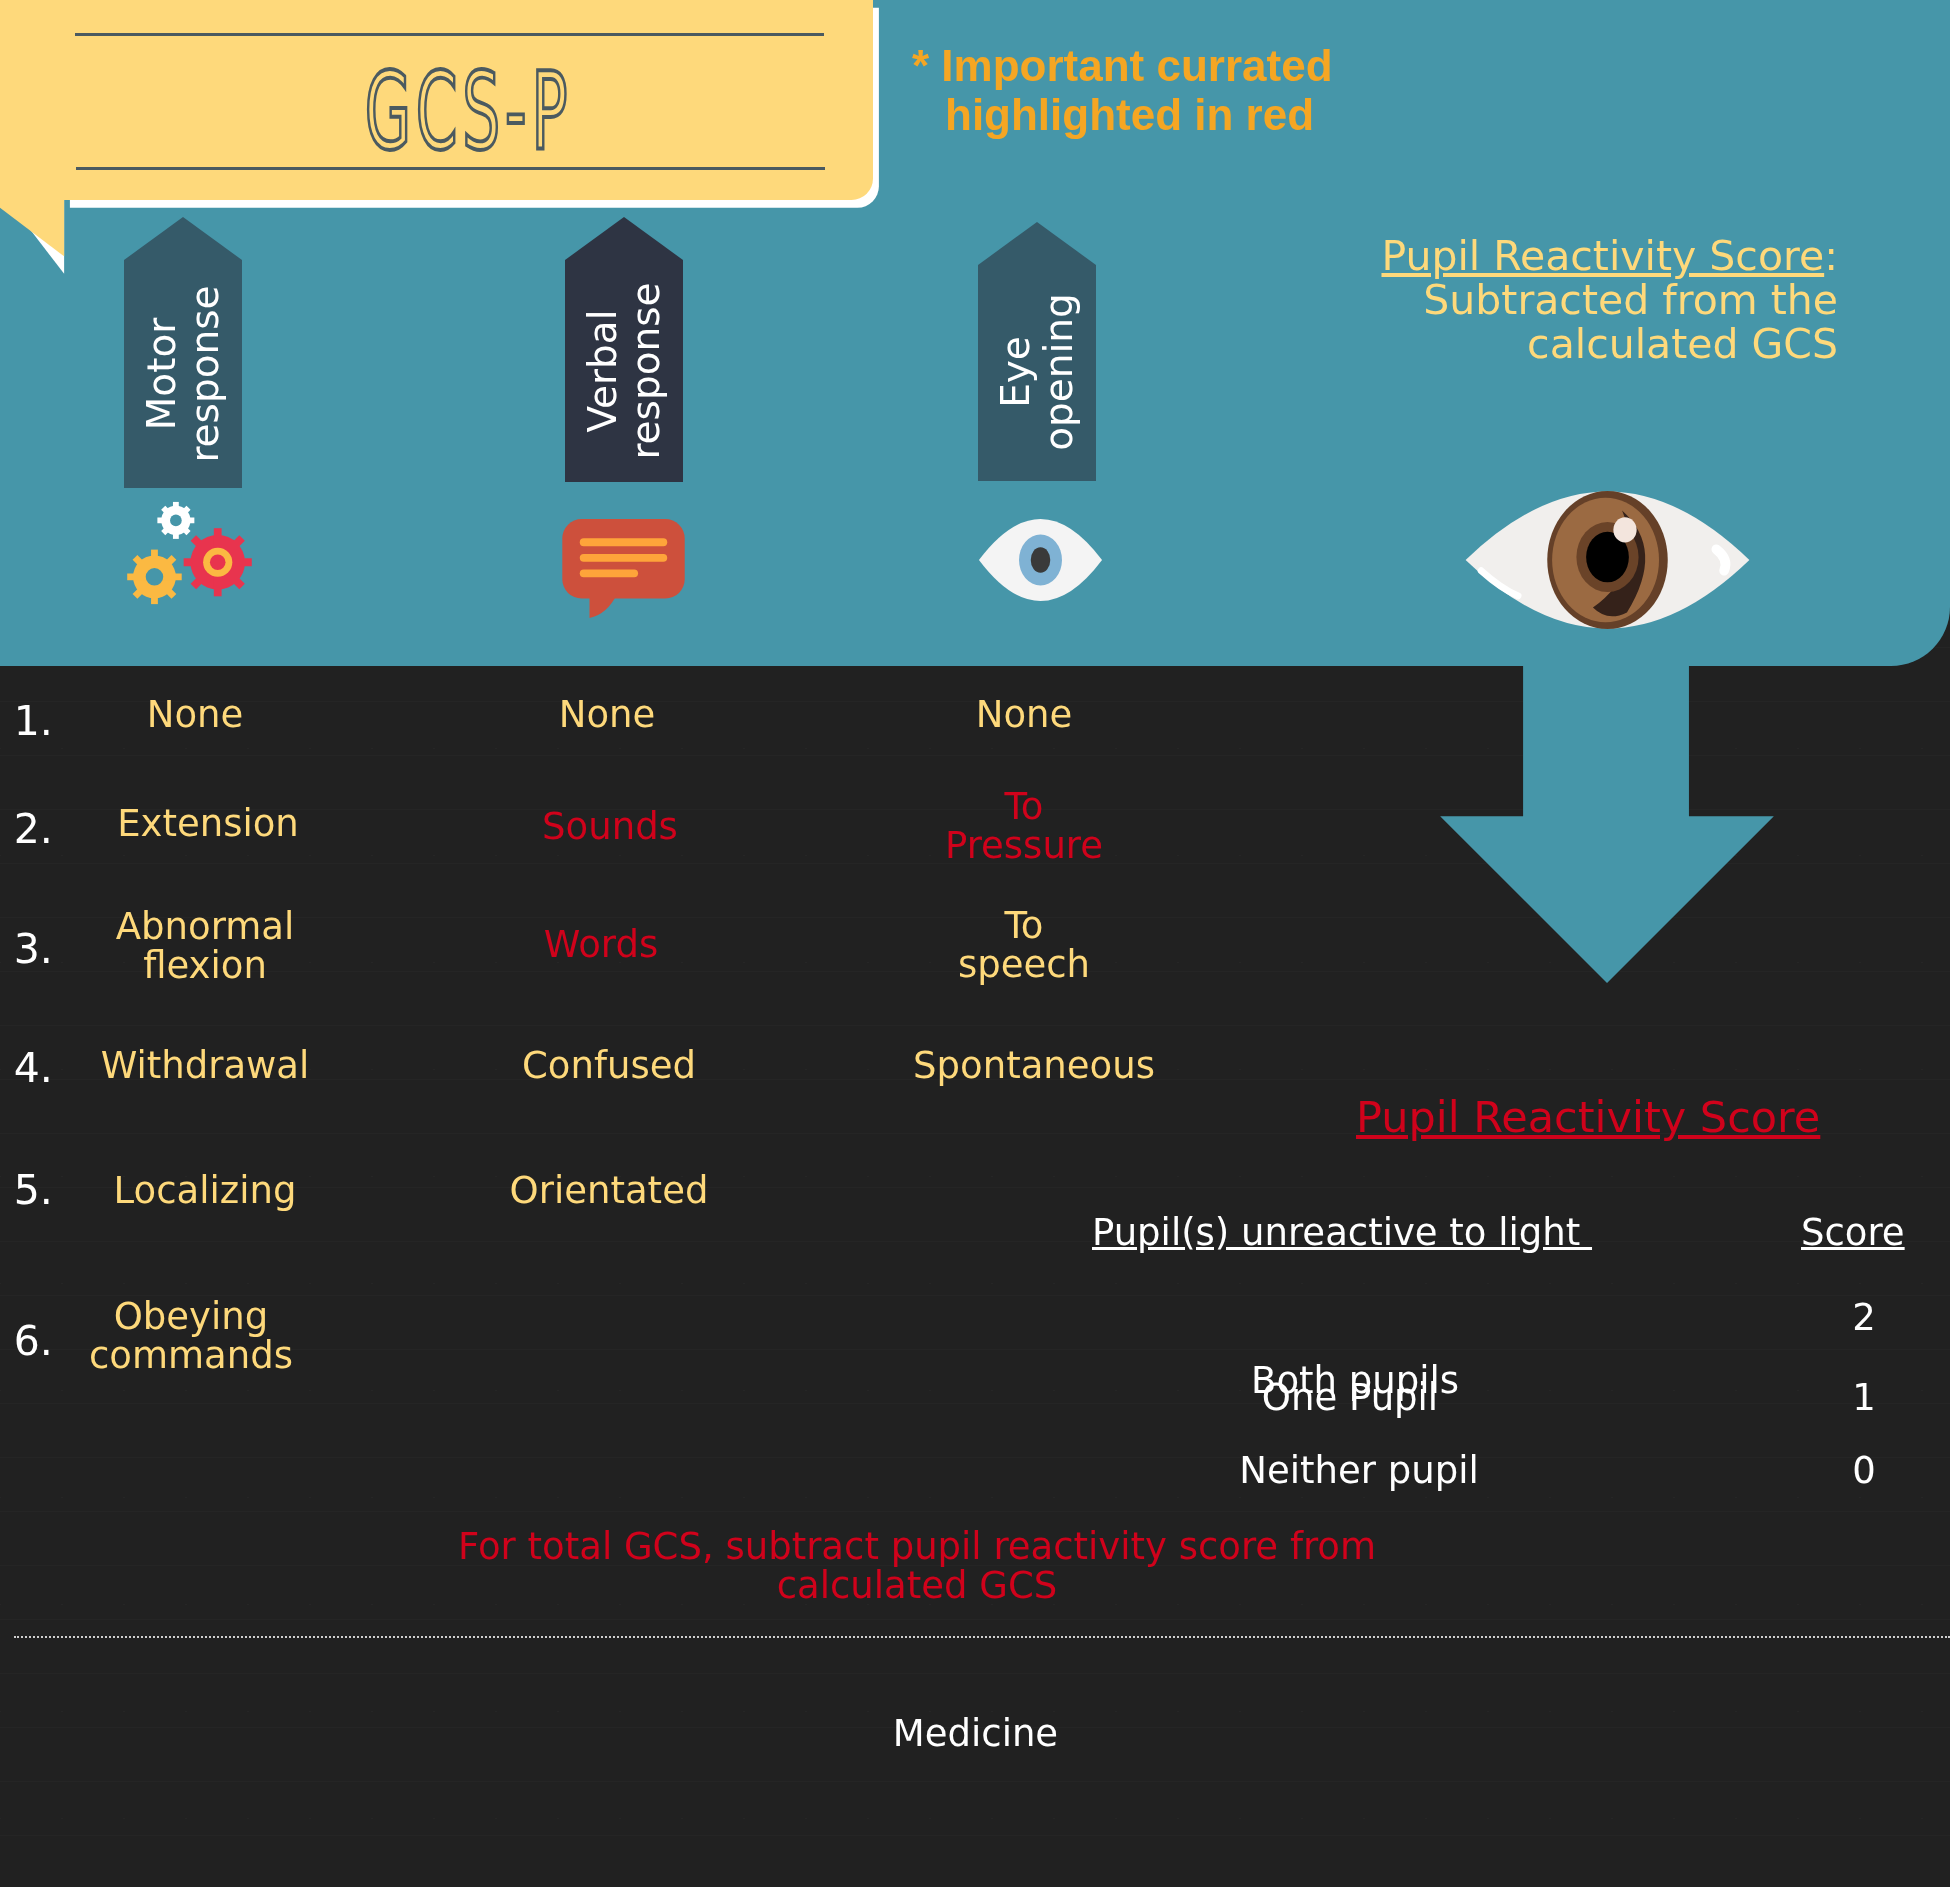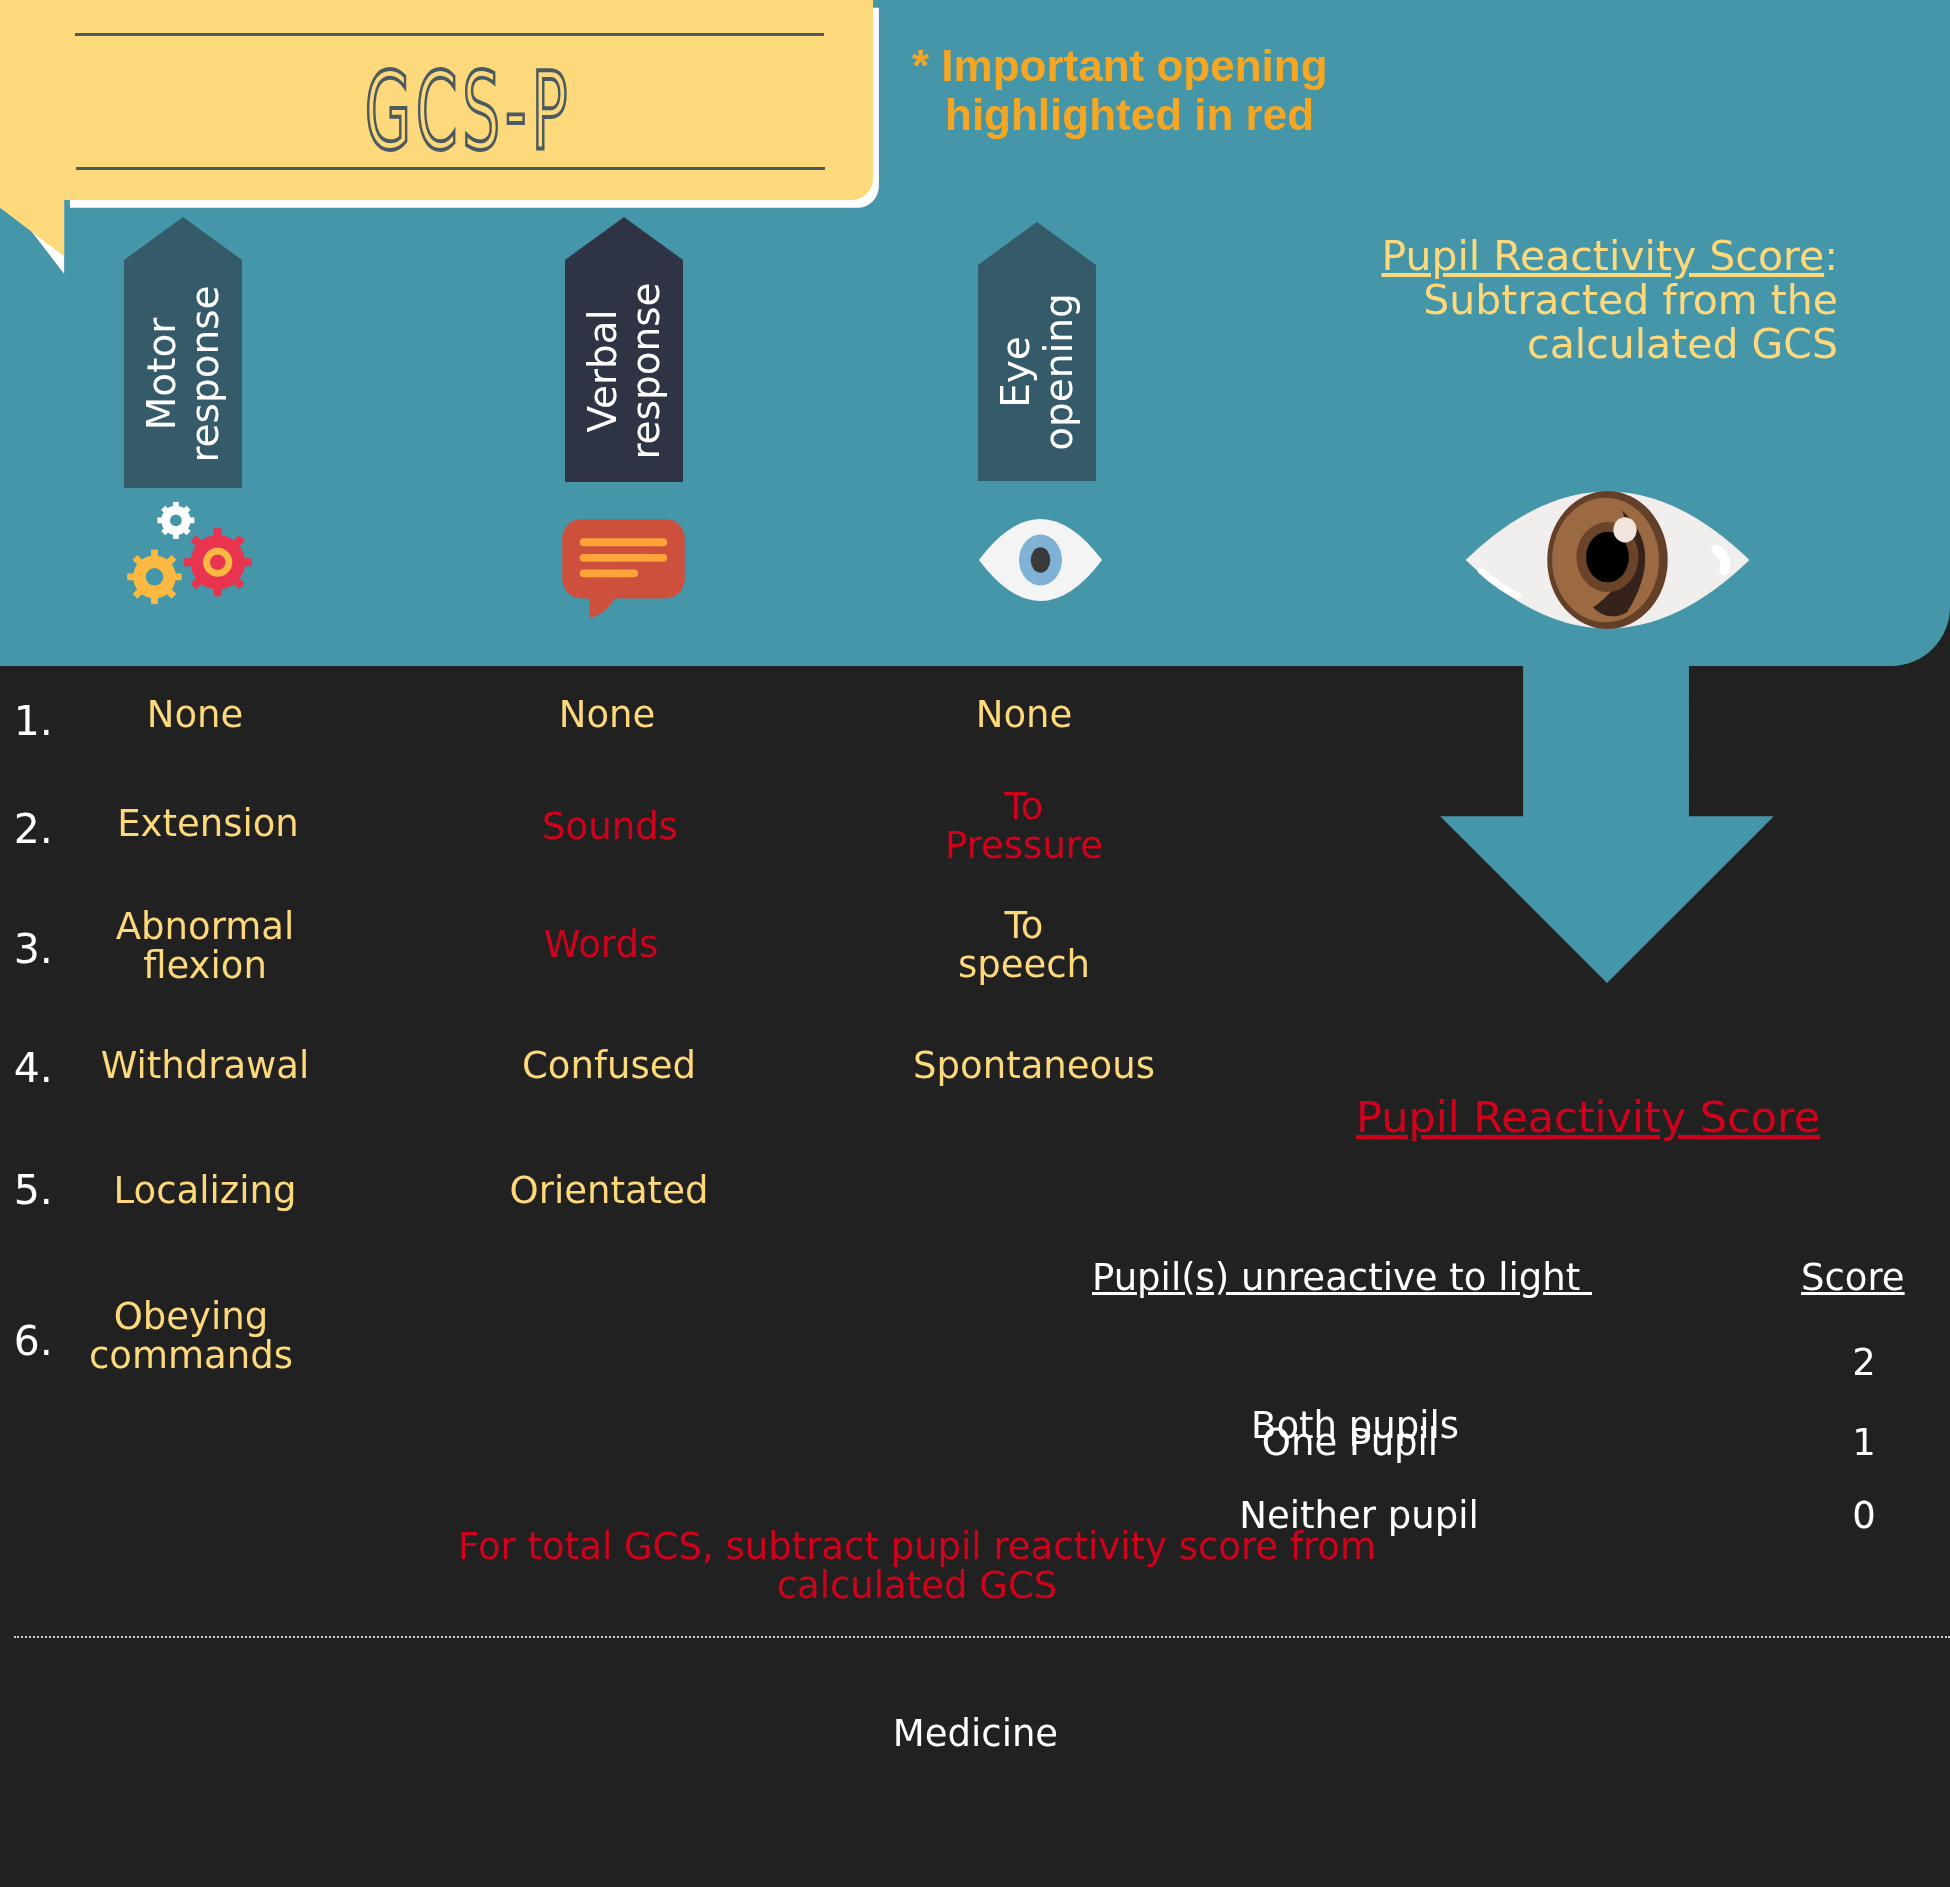--- a/index.html
+++ b/index.html
@@ -16,21 +16,21 @@
   .yellow-box{position:absolute;left:64px;top:0;width:809px;height:200px;background:#fed97b;border-bottom-right-radius:21.5px;box-shadow:5.9px 7.8px 0 #ffffff;}
   .title-line{position:absolute;height:2.9px;background:#4b5a60;}
   .title{position:absolute;left:64px;width:809px;top:49px;text-align:center;font-family:"DejaVu Sans Condensed","DejaVu Sans",sans-serif;font-size:107px;letter-spacing:7.8px;color:#fed97b;-webkit-text-stroke:3.9px #4b5a60;font-weight:normal;transform:scaleX(0.62);}
   .note{position:absolute;left:912px;top:41px;font-family:"Liberation Sans",sans-serif;font-weight:bold;font-size:44px;line-height:49px;color:#f5a623;}
   .banner{position:absolute;width:118px;}
   .banner .body{position:absolute;left:0;right:0;bottom:0;}
   .banner .tip{position:absolute;left:0;top:0;width:0;height:0;border-left:59px solid transparent;border-right:59px solid transparent;}
   .banner .label{position:absolute;left:50%;top:58%;transform:translate(-50%,-50%) rotate(-90deg);color:#fff;font-size:39px;line-height:43px;text-align:center;white-space:nowrap;}
   .gold{color:#fed97b;}
   .red{color:#d0021b;}
-  .white{color:#fff;margin-top:45px;}
+  .white{color:#fff;}
   .cell{position:absolute;font-size:37px;line-height:39px;text-align:center;transform:translateX(-50%);white-space:nowrap;}
   .num{position:absolute;left:13.7px;font-size:41px;color:#fff;}
   .pr-title{position:absolute;left:1370px;top:234px;width:468px;text-align:right;color:#fed97b;font-size:41px;line-height:44px;}
   .u{text-decoration:underline;}
   .dash{position:absolute;left:13.7px;right:0;top:1636px;border-top:2.9px dotted #cfcfcf;}
   .footer{position:absolute;left:293px;width:1365px;top:1714px;text-align:center;color:#fff;font-size:37px;line-height:39px;}
 </style>
 </head>
 <body>
 
@@ -42,21 +42,21 @@
   <polygon points="0,0 66,0 66,86" fill="#ffffff"></polygon>
   <polygon points="0,0 66,0 66,68 0,18" fill="#fed97b"></polygon>
 </svg>
 <div class="yellow-box"></div>
 <div class="abs" style="left:0;top:0;width:68px;height:200px;background:#fed97b;"></div>
 <div class="title-line" style="left:75px;top:33px;width:749px;"></div>
 <div class="title-line" style="left:76px;top:167px;width:749px;"></div>
 <div class="title">GCS-P</div>
 
 <div class="note">
-  <div>* Important opening</div>
+  <div>* Important currated</div>
   <div style="padding-left:33px">highlighted in red</div>
 </div>
 
 <div class="banner" style="left:124px;top:217px;height:271px;">
   <div class="tip" style="border-bottom:43px solid #355a69;"></div>
   <div class="body" style="top:43px;background:#355a69;"></div>
   <div class="label"><span>Motor</span><br><span>response</span></div>
 </div>
 <div class="banner" style="left:565px;top:217px;height:265px;">
   <div class="tip" style="border-bottom:43px solid #2e3443;"></div>

